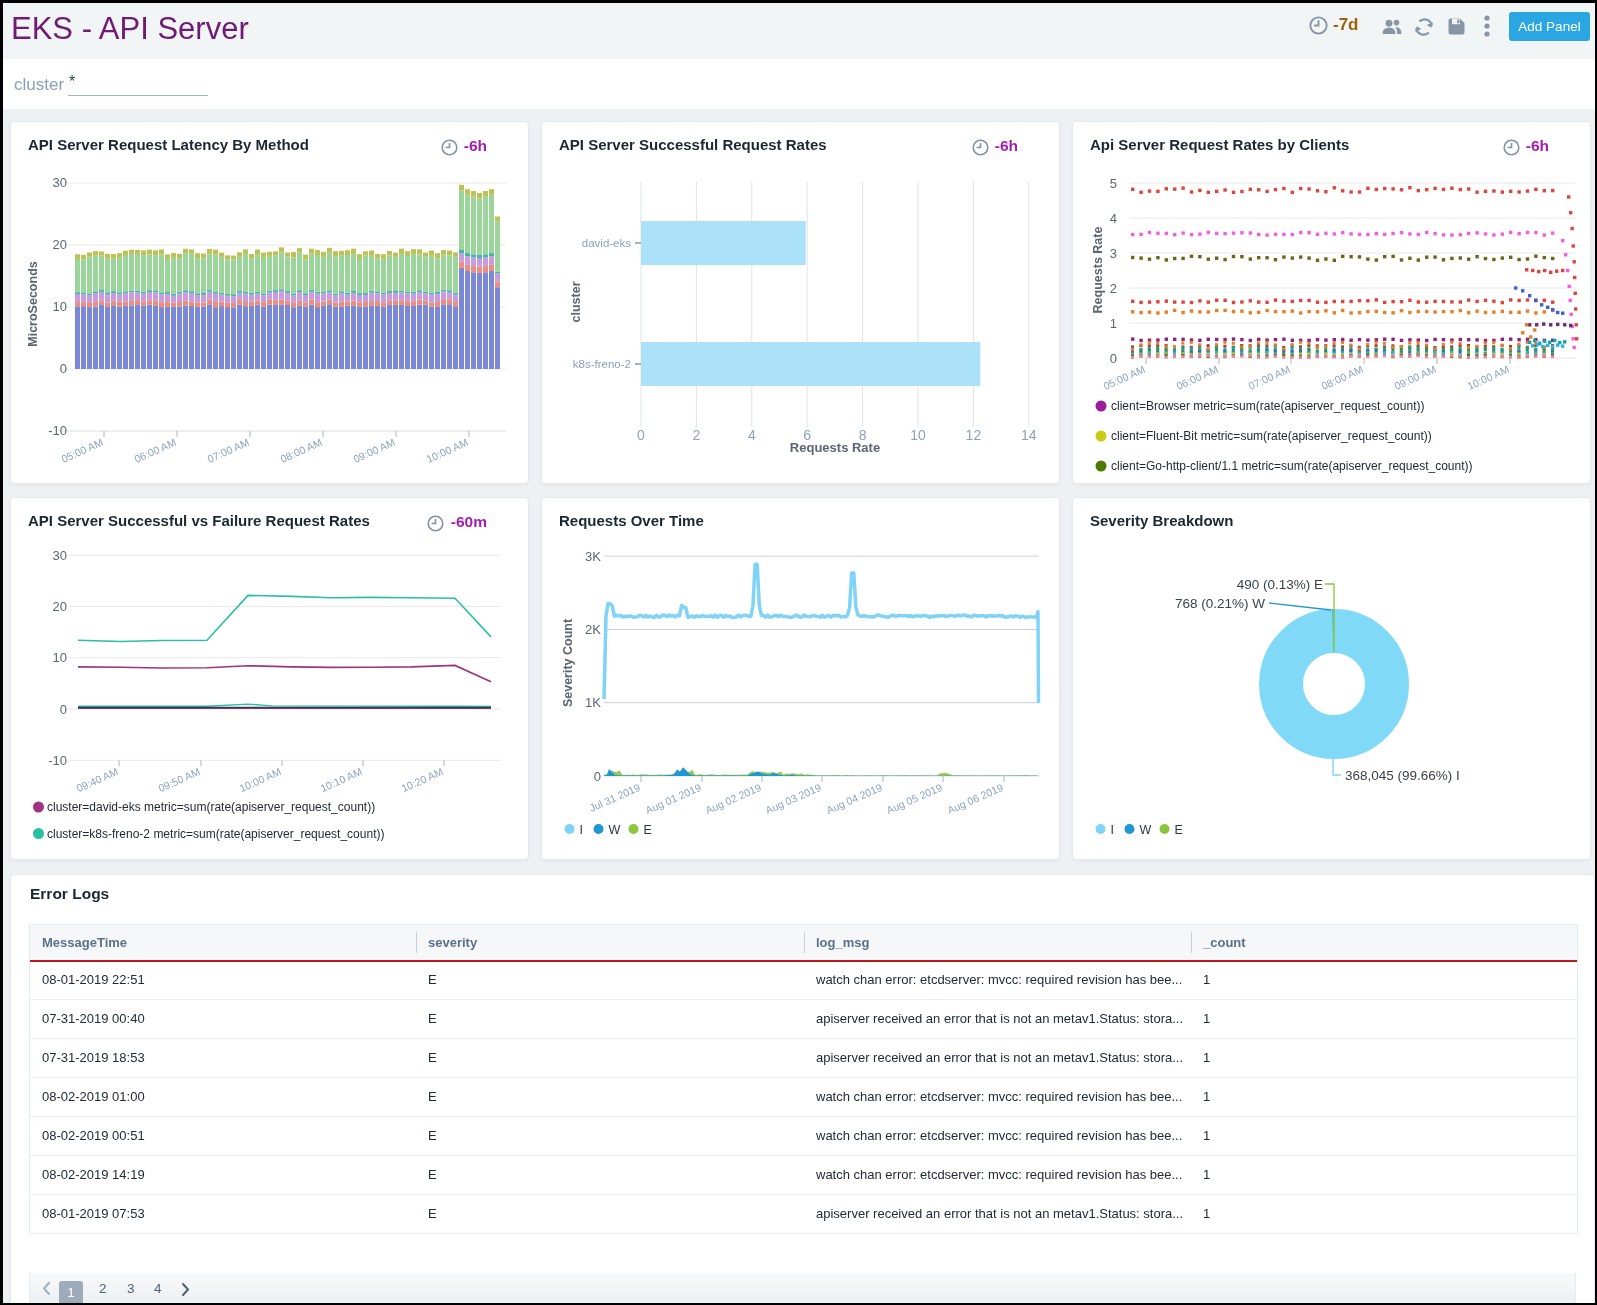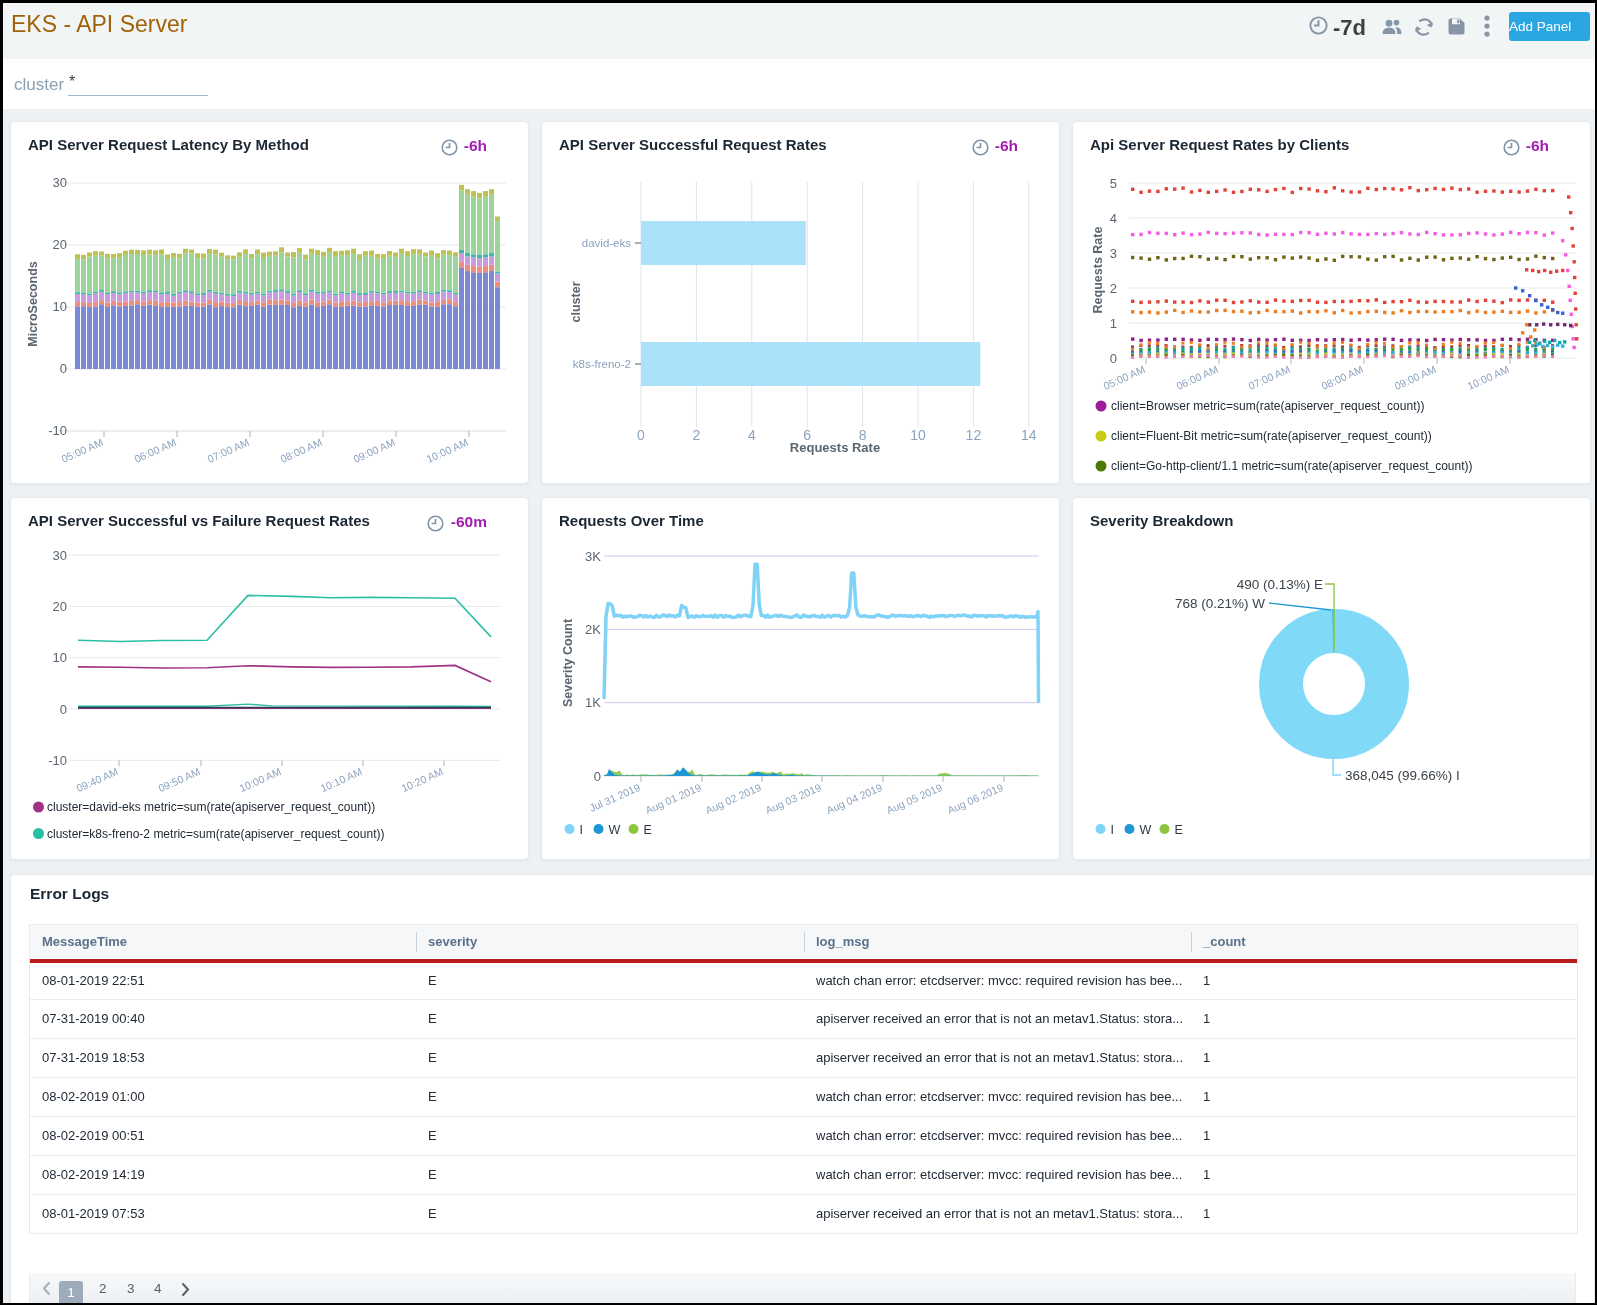--- a/index.html
+++ b/index.html
@@ -1,36 +1,36 @@
 <!DOCTYPE html>
 <html><head><meta charset="utf-8"><style>
 *{margin:0;padding:0;box-sizing:border-box}
 body{width:1597px;height:1305px;font-family:"Liberation Sans",sans-serif;background:#000;overflow:hidden}
 .page{position:absolute;left:3px;top:3px;width:1592px;height:1300px;background:#eef1f3;overflow:hidden}
 .topbar{position:absolute;left:0;top:0;width:100%;height:56px;background:#f2f5f6}
-.title{position:absolute;left:8px;top:8px;font-size:23px;color:#a16207}
+.title{position:absolute;left:8px;top:8px;font-size:31px;color:#701a75}
 .filter{position:absolute;left:0;top:56px;width:100%;height:50px;background:#fff}
 .panel{position:absolute;background:#fff;border:1px solid #e4eaee;border-radius:4px;box-shadow:0 1px 3px rgba(50,70,90,.06);overflow:hidden}
 .ptitle{position:absolute;left:17px;top:14px;font-size:15px;font-weight:bold;color:#1b2733}
 .ptime{position:absolute;top:15px;font-size:15.5px;font-weight:bold;color:#a21caf}
 .pclock{position:absolute;top:17px}
 .hdr-ic{position:absolute;top:16px}
 table.el{border-collapse:collapse;width:1547px;font-size:13px;table-layout:fixed}
-table.el th{background:#f5f7f8;color:#5a718a;font-size:13px;text-align:left;font-weight:bold;height:36px;padding:0 0 0 12px;border-top:1px solid #e6ebef;border-bottom:4px solid #b91c1c;position:relative}
+table.el th{background:#f5f7f8;color:#5a718a;font-size:13px;text-align:left;font-weight:bold;height:36px;padding:0 0 0 12px;border-top:1px solid #e6ebef;border-bottom:2px solid #b91c1c;position:relative}
 table.el td{height:39px;color:#212b36;padding:0 0 1px 12px;border-bottom:1px solid #eaeef1;background:#fff;white-space:nowrap;overflow:hidden}
 .vsep{position:absolute;left:0;top:7px;bottom:7px;width:1px;background:#c9d2da}
 </style></head><body>
 <div class="page">
 <div class="topbar">
   <div class="title">EKS - API Server</div>
   <div class="pclock" style="left:1306px;top:13px"><svg width="19" height="19" viewBox="0 0 17 17">
           <circle cx="8.5" cy="8.5" r="7.3" fill="none" stroke="#8796a6" stroke-width="1.7"></circle>
           <path d="M8.5 4.5 L8.5 8.5 L5.2 8.5" fill="none" stroke="#8796a6" stroke-width="1.7" stroke-linecap="round"></path>
         </svg></div>
-  <div style="position:absolute;left:1330px;top:12px;font-size:22px;font-weight:bold;color:#404040">-7d</div>
+  <div style="position:absolute;left:1330px;top:12px;font-size:17px;font-weight:bold;color:#a16207">-7d</div>
   <div class="hdr-ic" style="left:1378px;top:15px"><svg width="22" height="18" viewBox="0 0 22 18">
           <circle cx="8" cy="5.2" r="3.4" fill="#8796a6"></circle>
           <path d="M1.5 16 q0-6.5 6.5-6.5 q6.5 0 6.5 6.5 Z" fill="#8796a6"></path>
           <circle cx="15.5" cy="4.6" r="2.8" fill="#8796a6"></circle>
           <path d="M14.5 9.2 q6-0.6 6 6.8 l-4.2 0 q0-4.5-1.8-6.8 Z" fill="#8796a6"></path>
         </svg></div>
   <div class="hdr-ic" style="left:1410px;top:14px"><svg width="22" height="20" viewBox="0 0 22 20">
           <path d="M3.3 11.2 a7.2 7.2 0 0 0 12.4 4.2" fill="none" stroke="#8796a6" stroke-width="2.2"></path>
           <path d="M18.7 8.8 a7.2 7.2 0 0 0 -12.4 -4.2" fill="none" stroke="#8796a6" stroke-width="2.2"></path>
           <path d="M19.9 5.4 L18.3 10.8 L13.6 8.0 Z" fill="#8796a6"></path>
@@ -39,21 +39,21 @@
   <div class="hdr-ic" style="left:1444px;top:14px"><svg width="19" height="19" viewBox="0 0 19 19">
           <path d="M1.5 3.5 a2 2 0 0 1 2-2 H13 L17.5 6 V15.5 a2 2 0 0 1 -2 2 H3.5 a2 2 0 0 1 -2-2 Z" fill="#8796a6"></path>
           <rect x="5" y="1.8" width="8" height="5.4" rx="0.6" fill="#f2f5f6"></rect>
           <rect x="10.2" y="2.6" width="2.2" height="3.6" fill="#8796a6"></rect>
         </svg></div>
   <div class="hdr-ic" style="left:1481px;top:12px"><svg width="6" height="22" viewBox="0 0 6 22">
           <circle cx="3" cy="3" r="2.6" fill="#8796a6"></circle>
           <circle cx="3" cy="11" r="2.6" fill="#8796a6"></circle>
           <circle cx="3" cy="19" r="2.6" fill="#8796a6"></circle>
         </svg></div>
-  <div style="position:absolute;left:1506px;top:9px;width:81px;height:29px;background:#2aa7e2;border-radius:3px;color:#fff;font-size:13.5px;line-height:29px">Add Panel</div>
+  <div style="position:absolute;left:1506px;top:9px;width:81px;height:29px;background:#2aa7e2;border-radius:3px;color:#fff;font-size:13.5px;text-align:center;line-height:29px">Add Panel</div>
 </div>
 <div class="filter">
   <span style="position:absolute;left:11px;top:16px;font-size:17px;color:#8aa0b4">cluster</span>
   <span style="position:absolute;left:66px;top:14px;font-size:16px;color:#37424c">*</span>
   <div style="position:absolute;left:65px;top:36px;width:140px;border-bottom:1px solid #9fb6ce"></div>
 </div>
 <div class="panel" style="left:7px;top:118px;width:519px;height:363px">
       <div class="ptitle">API Server Request Latency By Method</div>
       <div class="pclock" style="right:70px"><svg width="17" height="17" viewBox="0 0 17 17">
           <circle cx="8.5" cy="8.5" r="7.3" fill="none" stroke="#7f94a8" stroke-width="1.6"></circle>

